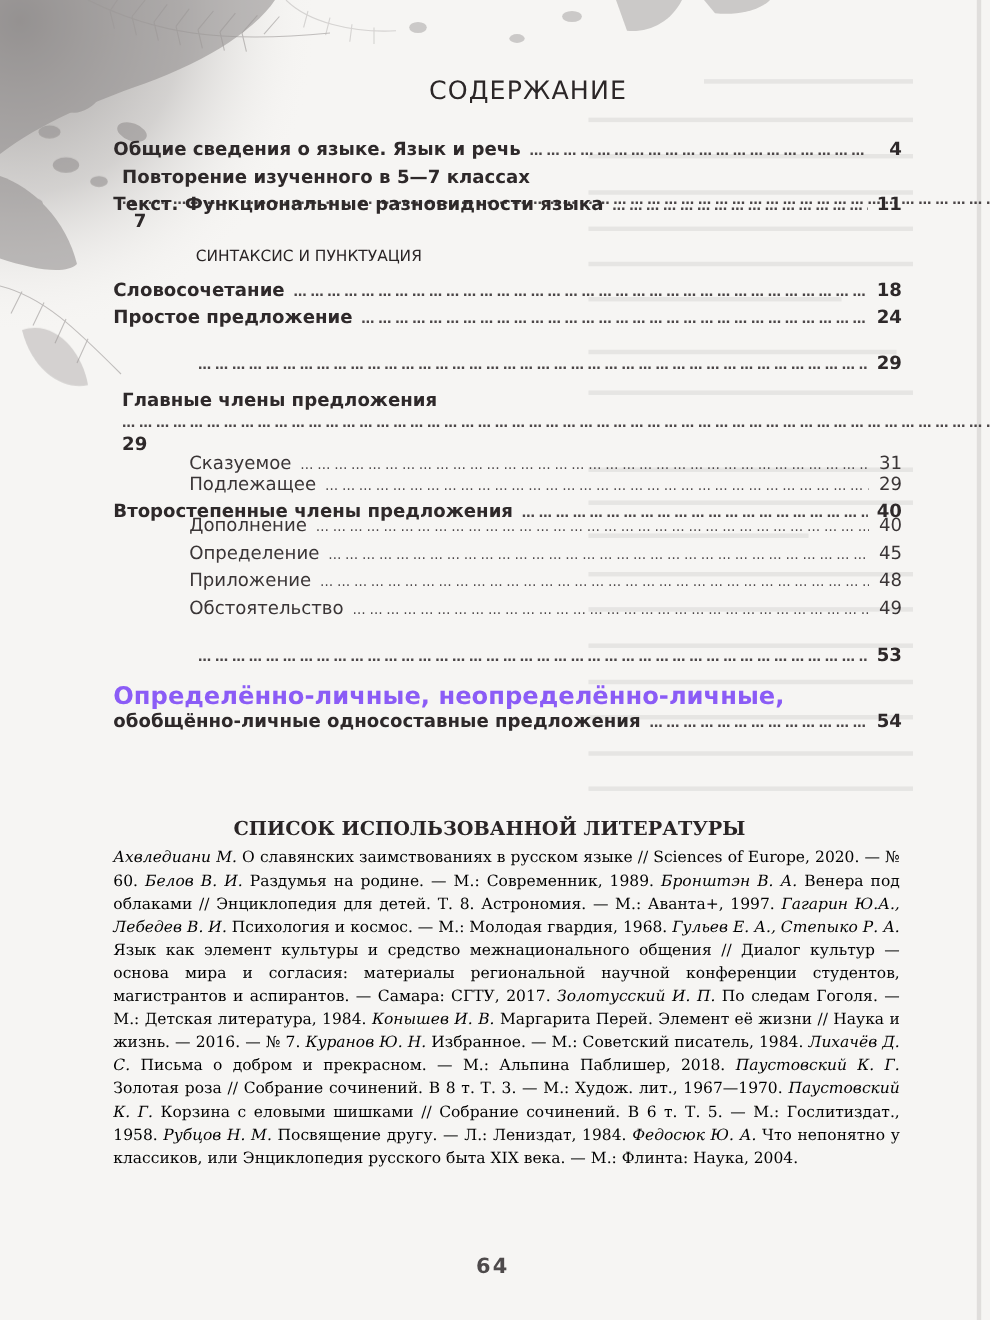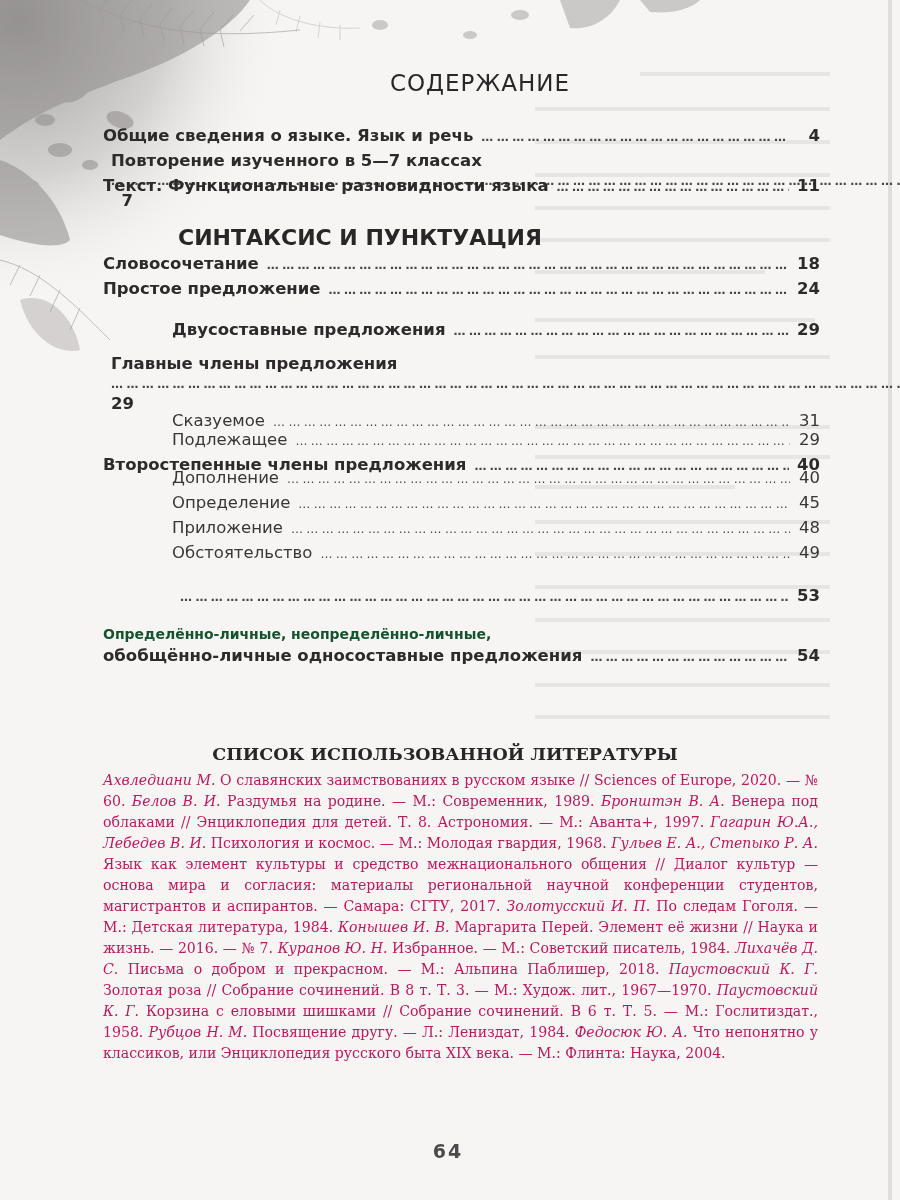--- a/index.html
+++ b/index.html
@@ -32,39 +32,39 @@
   .toc-row .lbl { white-space:nowrap; }
   .toc-row .dots {
     flex:1; overflow:hidden; white-space:nowrap; margin:0 8px;
     color:#4a4546; letter-spacing:3.4px; font-size:12px;
   }
   .toc-row .pg { min-width:22px; text-align:right; white-space:nowrap; }
   .b { font-weight:bold; color:#2e292a; }
   .n { font-weight:normal; color:#3a3536; }
   .section-head {
     position:absolute; left:178px; top:225px;
-    font-family:"DejaVu Sans", sans-serif; font-weight:bold; font-size:22px;
+    font-family:"DejaVu Sans", sans-serif; font-weight:normal; font-size:14px;
     color:#2a2526;
   }
   .toc-multi-first {
     position:absolute; left:103px; top:624px;
-    font-family:"DejaVu Sans", sans-serif; font-weight:bold; font-size:14px; line-height:20px;
-    color:#14532d; white-space:nowrap;
+    font-family:"DejaVu Sans", sans-serif; font-weight:bold; font-size:22px; line-height:20px;
+    color:#8b5cf6; white-space:nowrap;
   }
 
   
   .bib-title {
     position:absolute; left:0; width:900px; top:744px; text-align:center;
     font-family:"DejaVu Serif", serif; font-weight:bold; font-size:17.5px; color:#2a2526;
     margin-left:-5px;
   }
   .bib {
     position:absolute; left:103px; width:715px; top:770px;
     font-family:"DejaVu Serif", serif; font-size:14.1px; line-height:21px;
-    text-align:justify; color:#be185d;
+    text-align:justify; color:#000000;
     hyphens:manual;
   }
   .bib .a { font-style:italic; }
   .pagenum {
     position:absolute; left:0; width:900px; top:1140px; text-align:center;
     font-family:"DejaVu Sans", sans-serif; font-weight:bold; font-size:19px;
     letter-spacing:2px; color:#4e4a4b; margin-left:-2px;
   }
 </style>
 </head>
@@ -163,21 +163,20 @@
     <span class="lbl">Словосочетание</span>
     <span class="dots">……………………………………………………………………………………………………………………………………………………</span>
     <span class="pg">18</span>
   </div>
   <div class="toc-row b" style="left:103px; top:279px;">
     <span class="lbl">Простое предложение</span>
     <span class="dots">……………………………………………………………………………………………………………………………………………………</span>
     <span class="pg">24</span>
   </div>
   <div class="toc-row b" style="left:172px; top:320px;">
-    <span class="lbl">Двусоставные предложения</span>
     <span class="dots">……………………………………………………………………………………………………………………………………………………</span>
     <span class="pg">29</span>
   </div>
   <div class="toc-row b" style="left:103px; top:354px;flex-direction:column;">
     <span class="lbl">Главные члены предложения</span>
     <span class="dots">……………………………………………………………………………………………………………………………………………………</span>
     <span class="pg">29</span>
   </div>
   <div class="toc-row n" style="left:172px; top:386px;margin-top:44px;">
     <span class="lbl">Подлежащее</span>

